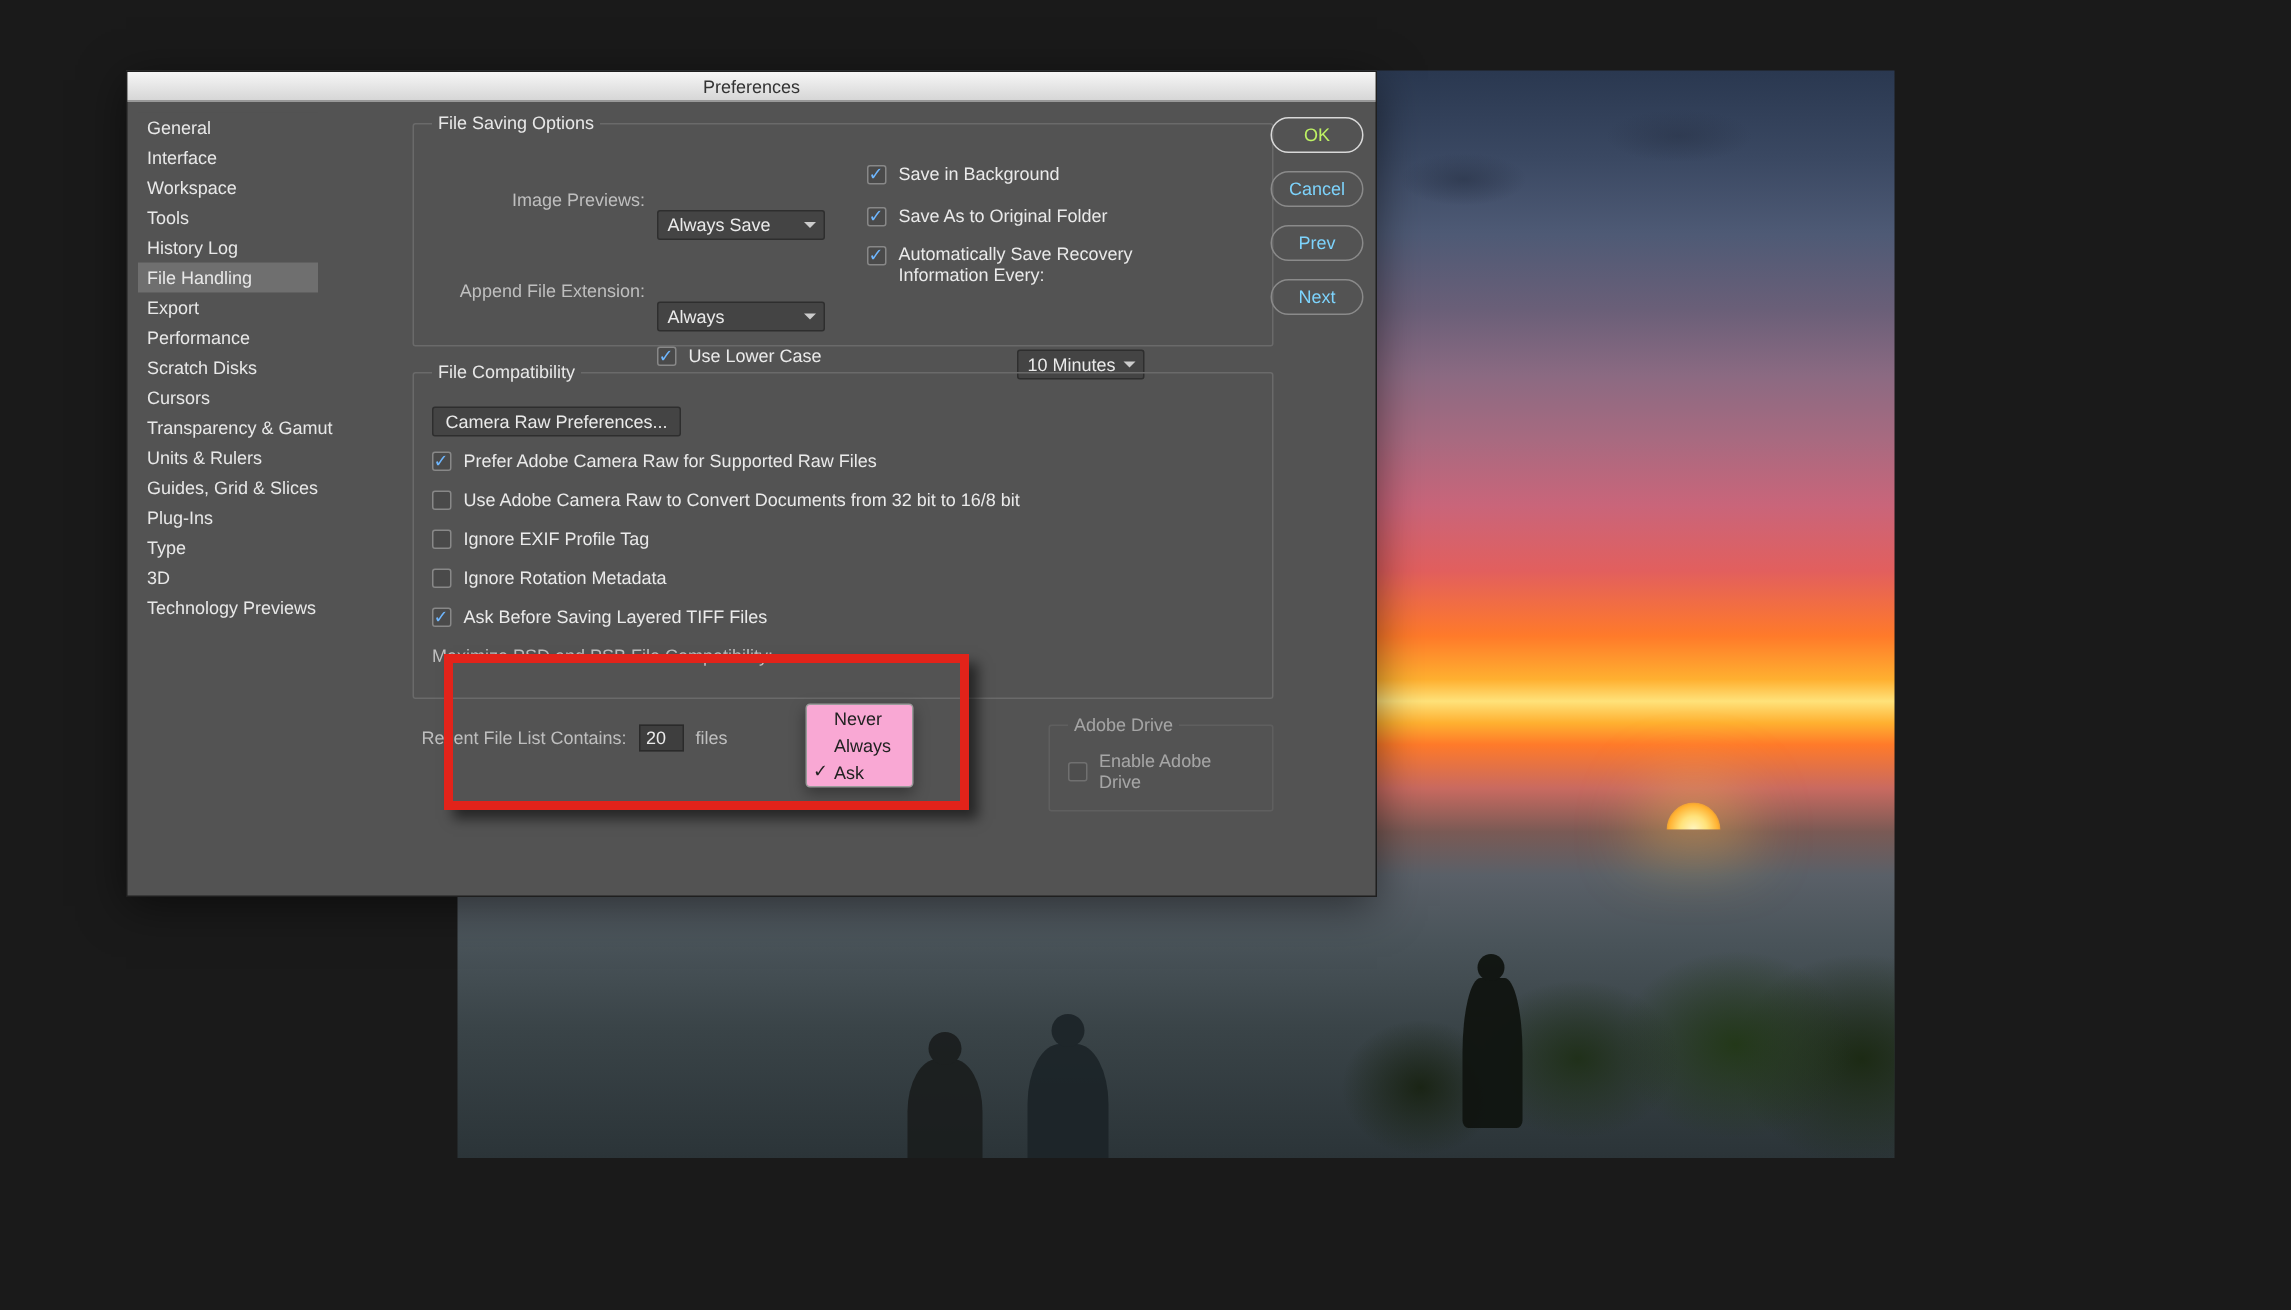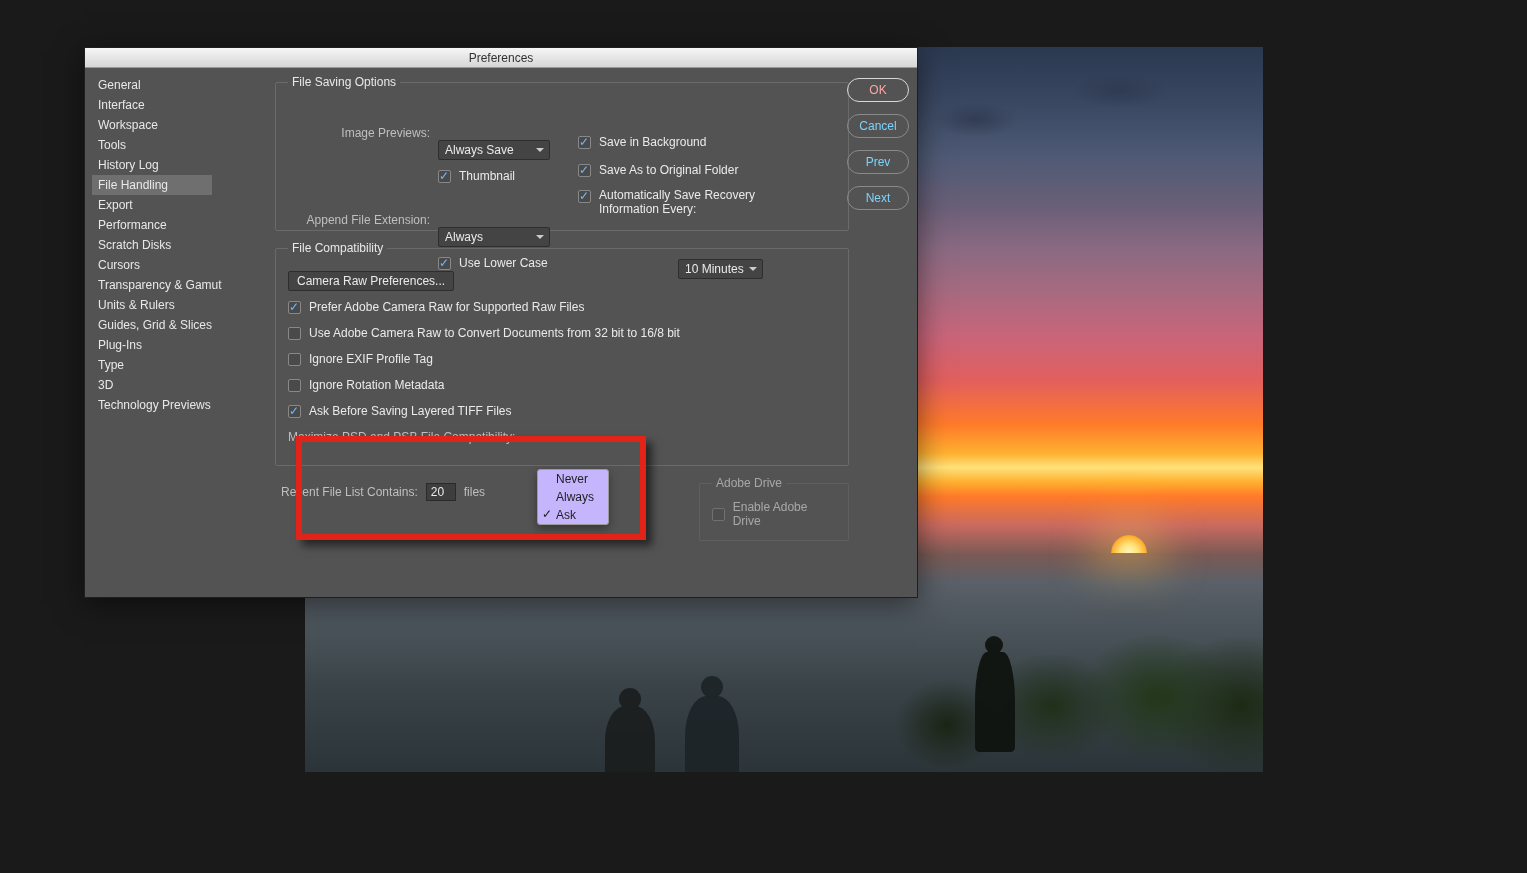--- a/index.html
+++ b/index.html
@@ -95,21 +95,21 @@
 
   .buttons {
     position:absolute; right:8px; top:10px; width:62px;
     display:flex; flex-direction:column; gap:12px;
   }
   .btn {
     height:24px; border:1px solid #8a8a8a; border-radius:12px;
     background:transparent; color:#7dd3fc; font-size:12px;
     text-align:center; line-height:22px;
   }
-  .btn.primary { border-color:#d8d8d8; color:#fca5a5; }
+  .btn.primary { border-color:#d8d8d8; color:#bef264; }
 
   fieldset.group {
     border:1px solid #6a6a6a;
     border-radius:2px;
     margin-bottom:10px;
     padding:10px 12px 12px 12px;
     position:relative;
   }
   fieldset.group > legend {
     color:#e8e8e8; padding:0 4px; font-size:12px;
@@ -162,21 +162,21 @@
     box-shadow: 6px 6px 8px rgba(0,0,0,.55);
     pointer-events:none;
     z-index:30;
   }
 
   
   .popup {
     position:absolute;
     left:452px; top:421px;
     width:72px;
-    background:#c4b5fd;
+    background:#f9a8d4;
     border:1px solid #9a9a9a;
     border-radius:3px;
     color:#222;
     font-size:12px;
     z-index:20;
     box-shadow:0 4px 10px rgba(0,0,0,.35);
   }
   .popup .opt{ padding:1px 6px 1px 18px; position:relative; line-height:16px;}
   .popup .opt.checked::before{
     content:"✓"; position:absolute; left:4px; top:0; font-size:12px;
@@ -226,25 +226,20 @@
       <fieldset class="group" style="height:156px;">
         <legend>File Saving Options</legend>
 
         <div style="display:flex; gap:14px;align-items:flex-end;">
           <div style="flex:0 0 276px;">
             <div class="row">
               <span class="lbl-right">Image Previews:</span>
               <span class="select" style="min-width:112px;">Always Save</span>
             </div>
             <div class="row">
-              <span class="col-indent"></span>
-              <input type="checkbox" checked="" style="">
-              <span class="chk-label">Thumbnail</span>
-            </div>
-            <div class="row">
               <span class="lbl-right">Append File Extension:</span>
               <span class="select" style="min-width:112px;">Always</span>
             </div>
             <div class="row">
               <span class="col-indent"></span>
               <input type="checkbox" checked="" style="">
               <span class="chk-label">Use Lower Case</span>
             </div>
           </div>
 

